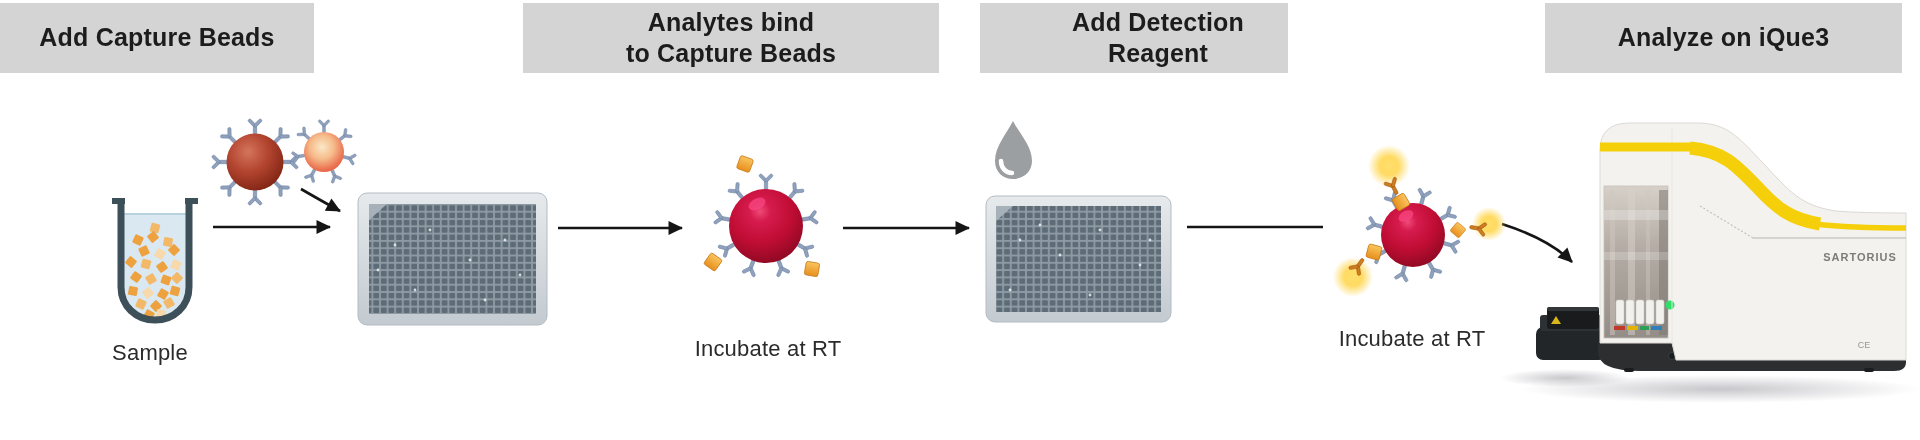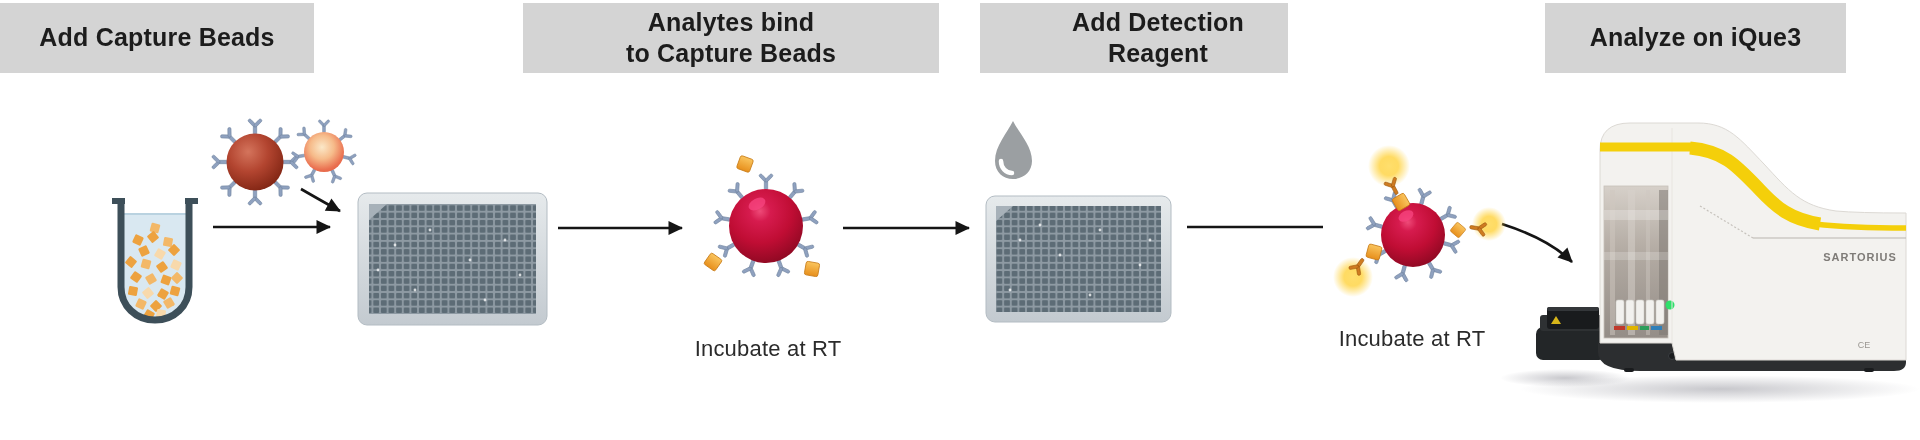--- a/index.html
+++ b/index.html
@@ -8,40 +8,41 @@
     font-family:"Liberation Sans",sans-serif;
   }
   .hdr{
     position:absolute;top:3px;height:70px;background:#d4d4d4;color:#1c1c1c;
     display:flex;align-items:center;justify-content:center;text-align:center;
     font-size:25px;font-weight:600;line-height:1.26;letter-spacing:.2px;white-space:pre-line;
   }
   .hdr1{left:0;width:314px;}
   .hdr2{left:523px;width:416px;}
   .hdr3{left:980px;width:260px;padding-left:48px;}
-  .hdr4{left:1545px;width:301px;text-align:center;}
+  .hdr4{left:1545px;width:357px;text-align:center;}
   .lbl{
     position:absolute;font-size:22px;color:#2b2b2b;text-align:center;letter-spacing:.2px;font-weight:500;
   }
   .lbl-sample{left:55px;top:340px;width:190px;}
   .lbl-inc1{left:648px;top:336px;width:240px;}
   .lbl-inc2{left:1292px;top:326px;width:240px;}
   .art{position:absolute;left:0;top:0;}
 </style>
 </head>
 <body>
 
 <div class="canvas">
 
   <div class="hdr hdr1"><span>Add Capture Beads</span></div>
   <div class="hdr hdr2"><span>Analytes bind
 to Capture Beads</span></div>
   <div class="hdr hdr3"><span>Add Detection Reagent</span></div>
   <div class="hdr hdr4"><span>Analyze on iQue3</span></div>
 
+  <div class="lbl lbl-sample">Sample</div>
   <div class="lbl lbl-inc1">Incubate at RT</div>
   <div class="lbl lbl-inc2">Incubate at RT</div>
 
   <svg class="art" width="1920" height="440" viewBox="0 0 1920 440">
     <defs>
       <marker id="mA" markerUnits="userSpaceOnUse" markerWidth="16" markerHeight="15" refX="14" refY="7.5" orient="auto">
         <path d="M0.5,0.5 L15,7.5 L0.5,14.5 Z" fill="#151515"></path>
       </marker>
       <g id="ab">
         <rect x="-1.7" y="-9.8" width="3.4" height="10" rx="1.6"></rect>

